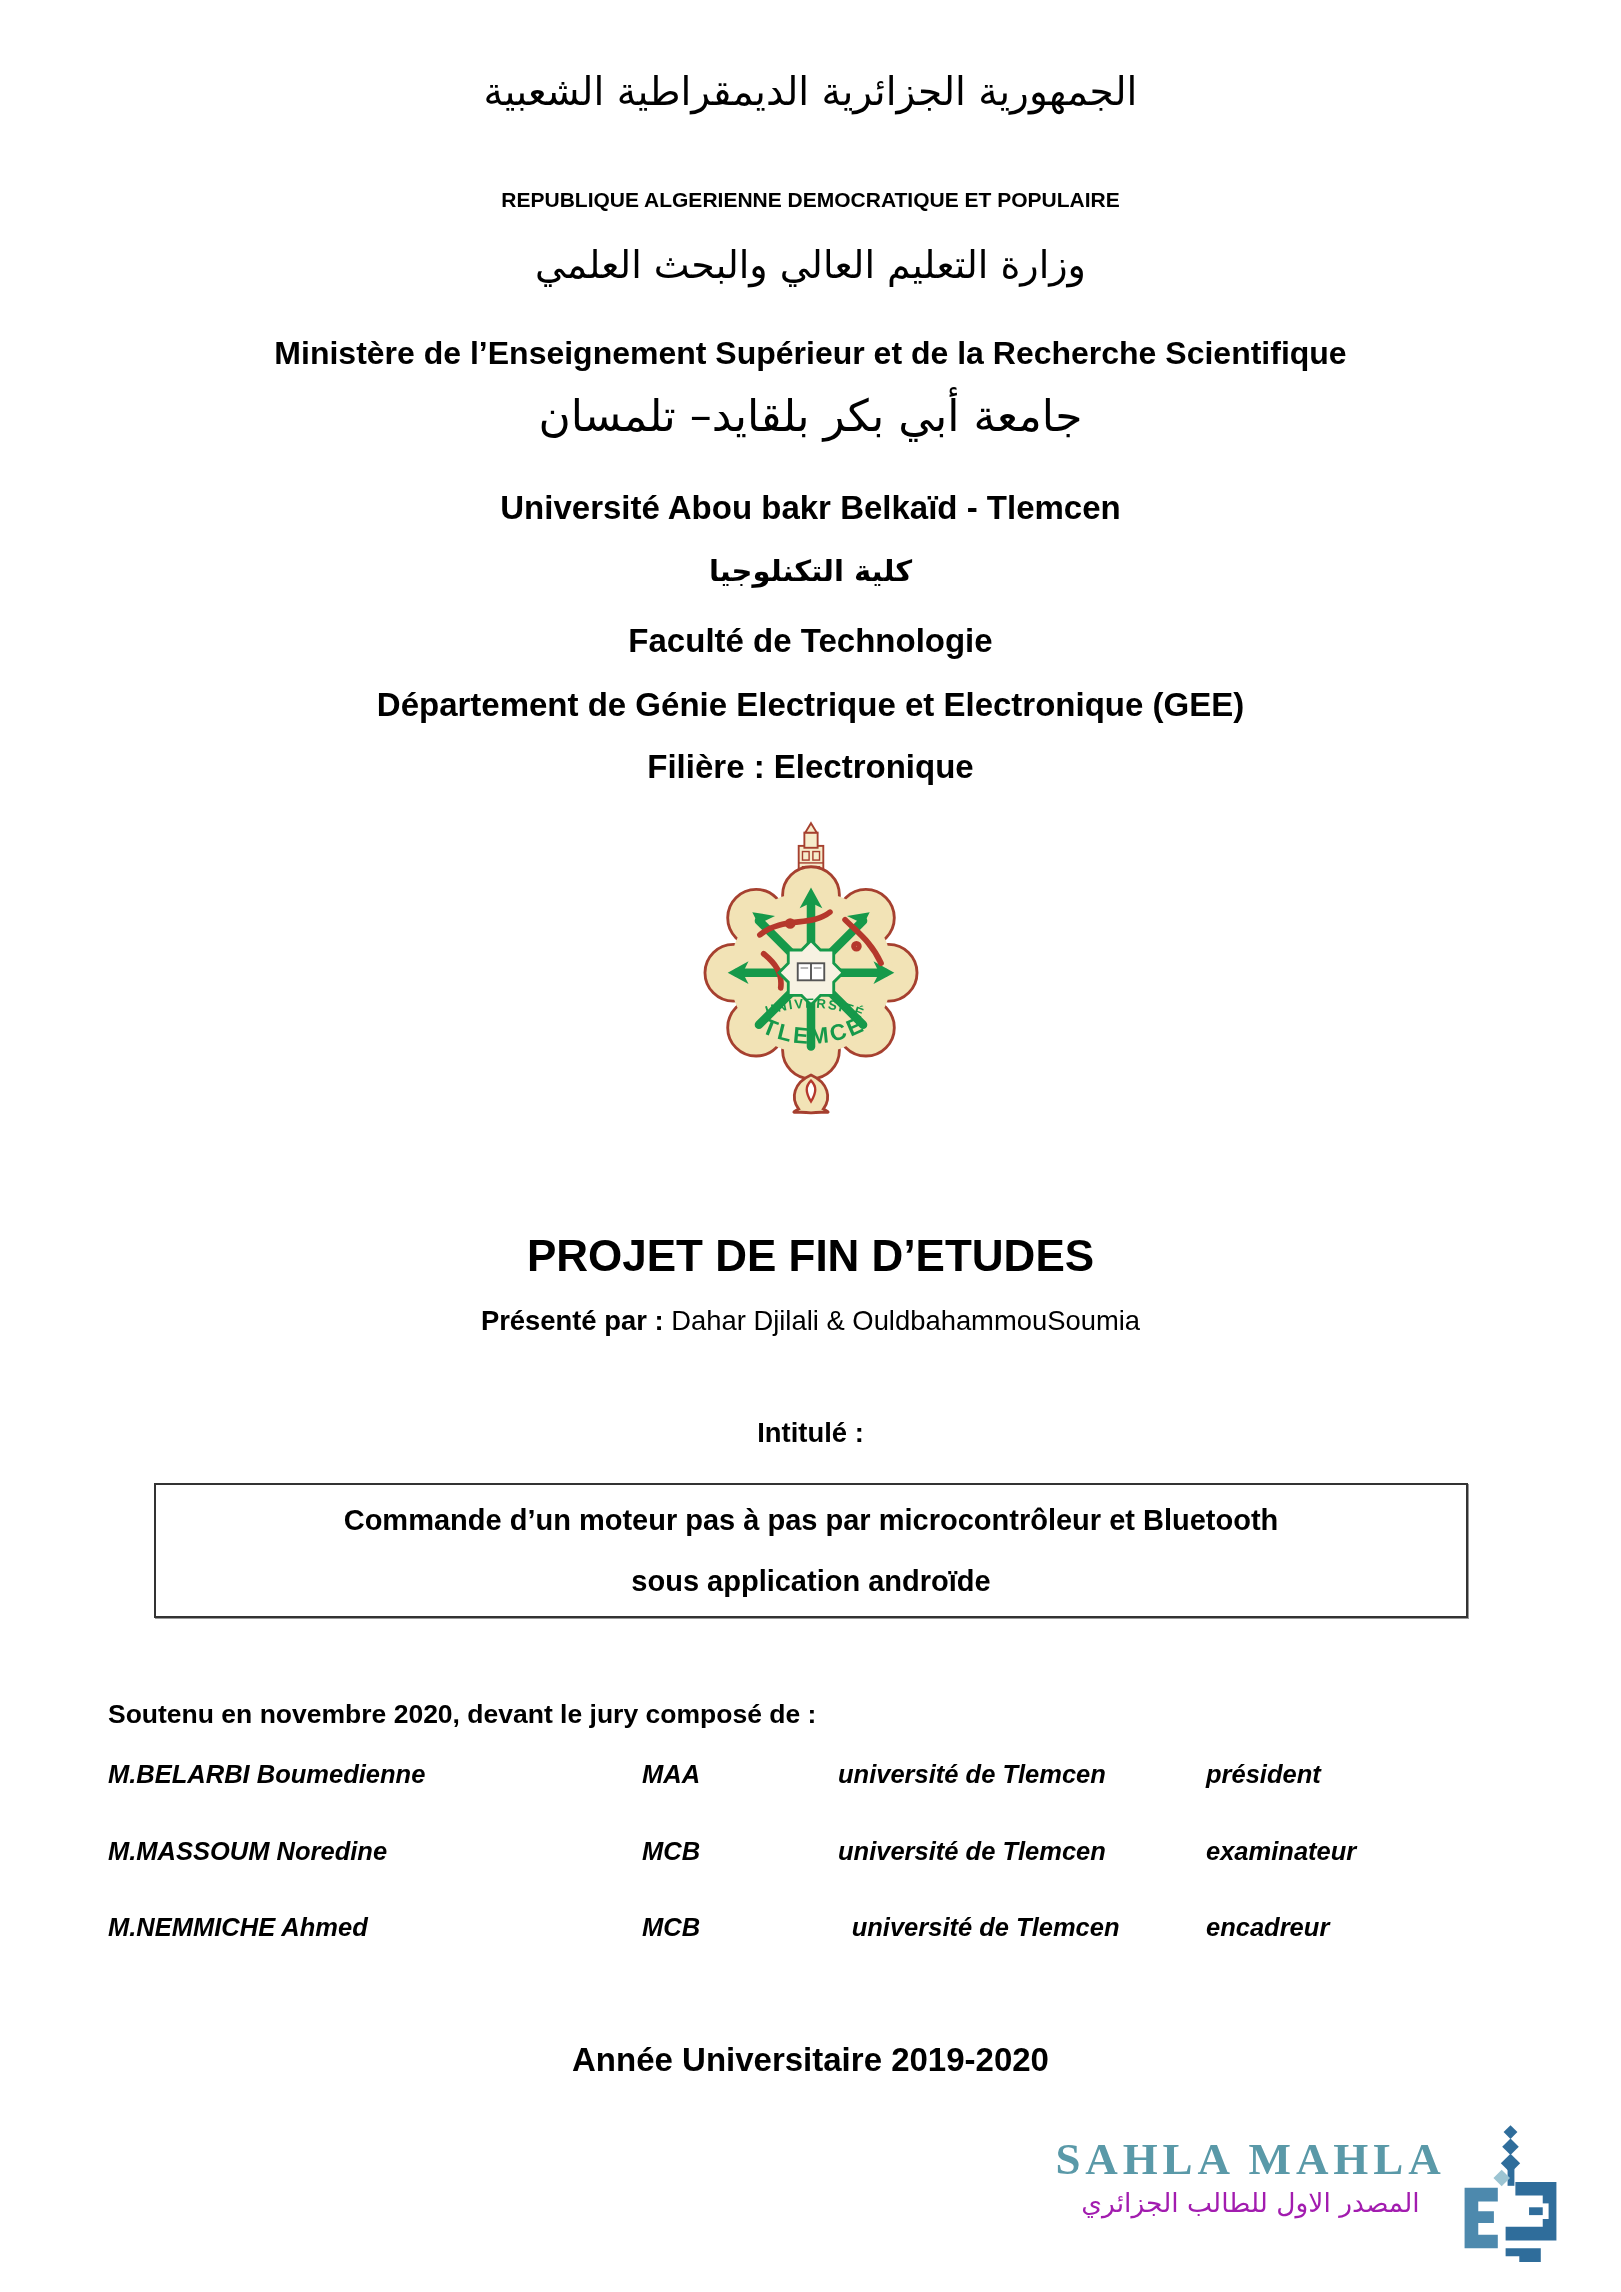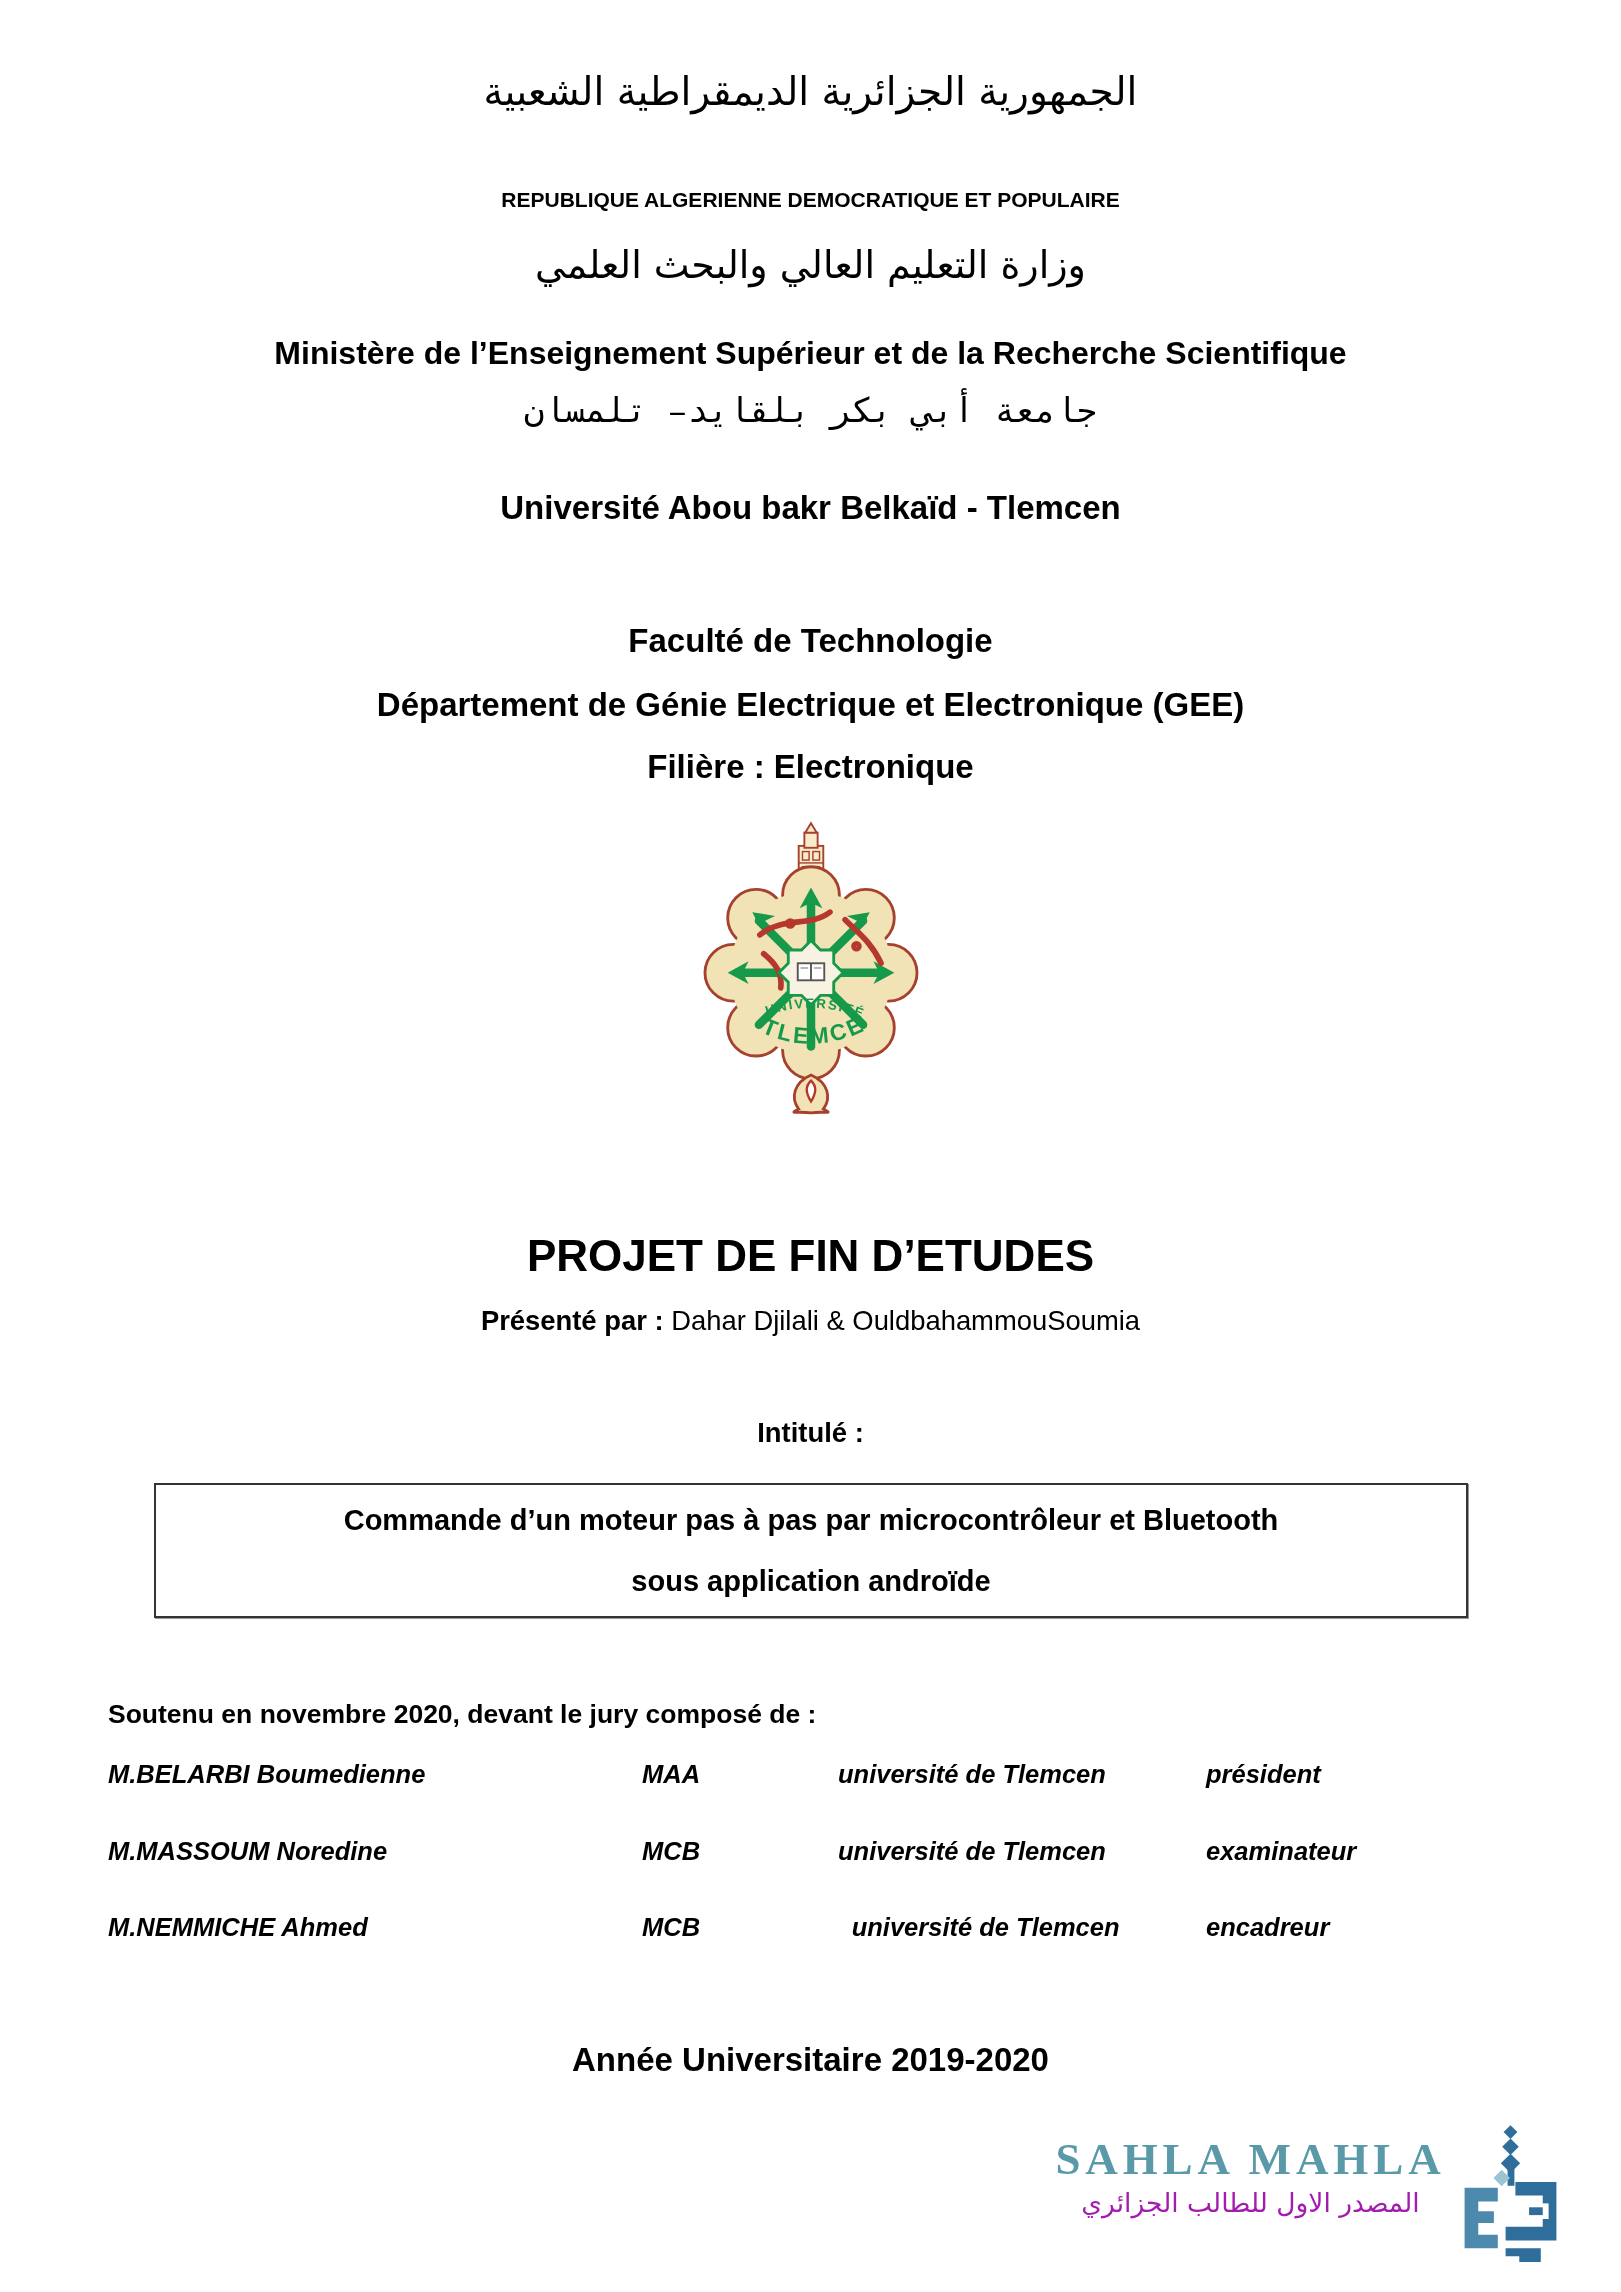--- a/index.html
+++ b/index.html
@@ -14,21 +14,21 @@
     font-family: "Liberation Sans", sans-serif;
     color: #000;
   }
   .abs { position: absolute; left: 0; right: 0; text-align: center; }
   .ar { font-family: "DejaVu Sans", sans-serif; direction: rtl; }
 
   .ar-republic   { top: 69px;  font-size: 39px; }
   .fr-republic   { top: 188px; font-size: 21px; font-weight: bold; }
   .ar-ministry   { top: 243px; font-size: 38px; }
   .fr-ministry   { top: 335px; font-size: 32px; font-weight: bold; }
-  .ar-university { top: 390px; font-size: 34px; font-family: Liberation Mono, monospace; }
+  .ar-university { top: 390px; font-size: 44px; }
   .fr-university { top: 489px; font-size: 33px; font-weight: bold; }
   .ar-faculty    { top: 554px; font-size: 29px; font-weight: bold; }
   .fr-faculty    { top: 622px; font-size: 33px; font-weight: bold; }
   .fr-department { top: 686px; font-size: 33px; font-weight: bold; }
   .fr-filiere    { top: 748px; font-size: 33px; font-weight: bold; }
 
   .univ-logo { position: absolute; top: 821px; left: 50%; transform: translateX(-50%); }
 
   .master-line   { top: 1157px; font-size: 32px; font-weight: bold; letter-spacing: 1px; }
   .projet-line   { top: 1231px; font-size: 44px; font-weight: bold; }
@@ -80,20 +80,21 @@
 <body>
 
 <div class="page">
 
   <div class="abs ar ar-republic">الجمهورية الجزائرية الديمقراطية الشعبية</div>
   <div class="abs fr-republic">REPUBLIQUE ALGERIENNE DEMOCRATIQUE ET POPULAIRE</div>
   <div class="abs ar ar-ministry">وزارة التعليم العالي والبحث العلمي</div>
   <div class="abs fr-ministry">Ministère de l’Enseignement Supérieur et de la Recherche Scientifique</div>
   <div class="abs ar ar-university">جامعة أبي بكر بلقايد–  تلمسان</div>
   <div class="abs fr-university">Université Abou bakr Belkaïd - Tlemcen</div>
+  <div class="abs ar ar-faculty">كلية التكنلوجيا</div>
   <div class="abs fr-faculty">Faculté de Technologie</div>
   <div class="abs fr-department">Département de Génie Electrique et Electronique (GEE)</div>
   <div class="abs fr-filiere">Filière : Electronique</div>
 
   <div class="univ-logo">
     <svg width="284" height="294" viewBox="0 0 300 310">
 
       <g stroke="#a6402f" stroke-width="2" fill="#f6eccb">
         <rect x="137" y="26" width="26" height="38"></rect>
         <rect x="143" y="12" width="14" height="16"></rect>

